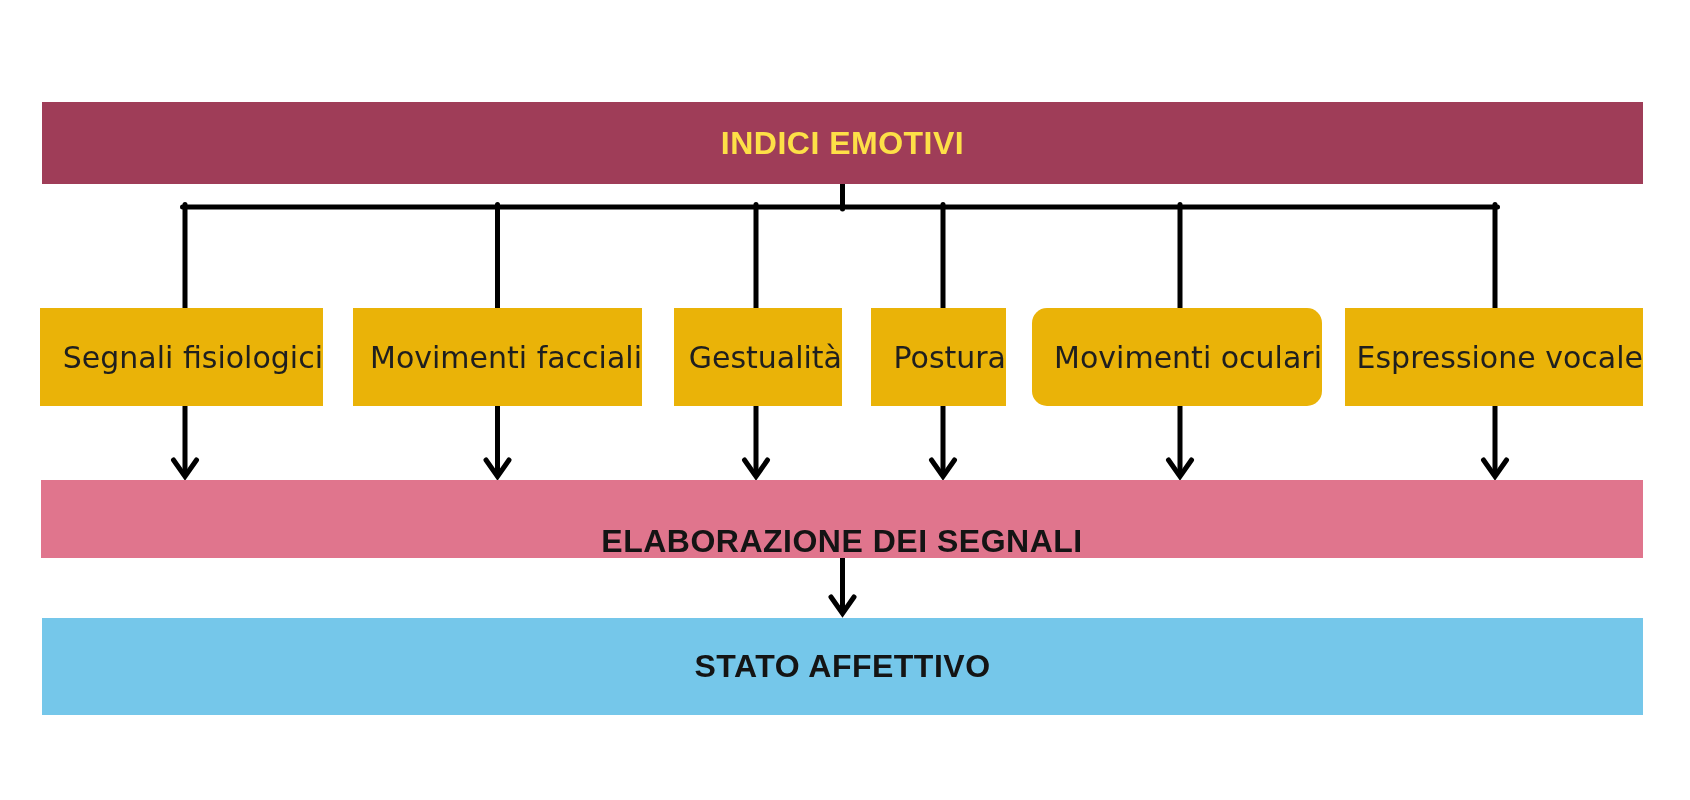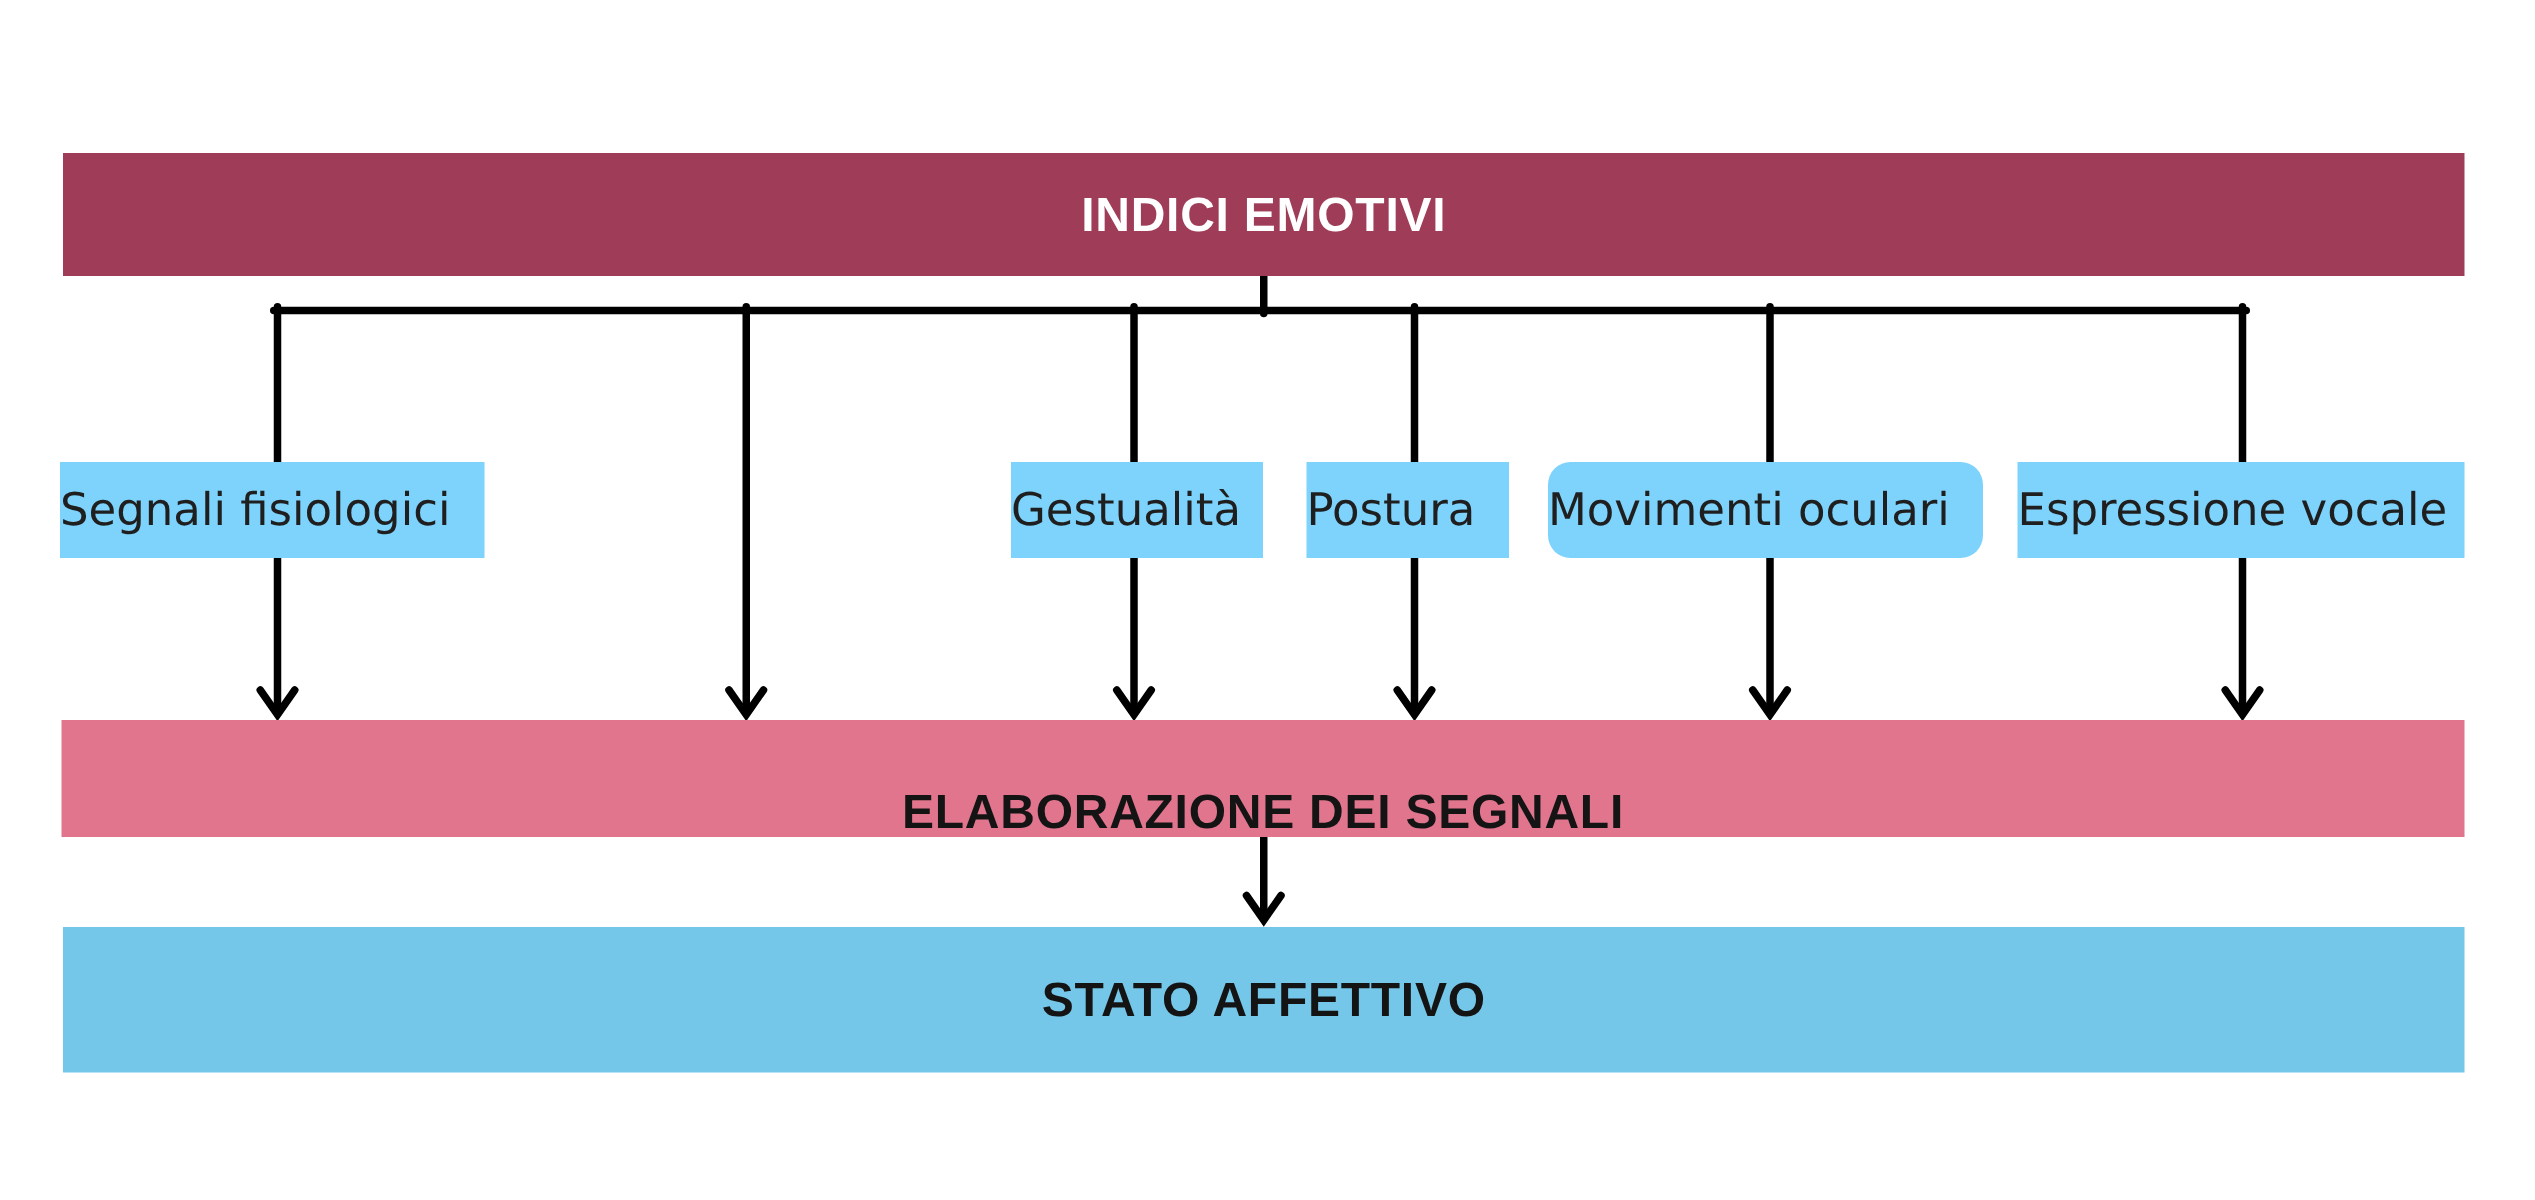--- a/index.html
+++ b/index.html
@@ -33,45 +33,45 @@
   .bar-title {
     font-weight: bold;
     font-size: 32px;
     letter-spacing: 0.5px;
   }
   .bar-top {
     left: 42px; top: 102px;
     width: 1601px; height: 82px;
     background: #9f3d58;
   }
-  .bar-top .bar-title { color: #ffffff; }
+  .bar-top .bar-title { color: #fde047; }
 
   .bar-processing {
     left: 41px; top: 480px;
     width: 1602px; height: 78px;
     background: #e0758d;
   }
   .bar-processing .bar-title { color: #141414; margin-top: 44px; }
 
   .bar-output {
     left: 42px; top: 618px;
     width: 1601px; height: 97px;
     background: #75c7ea;
   }
   .bar-output .bar-title { color: #141414; }
 
   
   .cue-box {
     position: absolute;
     top: 308px;
-    height: 64px;
-    background: #7dd3fc;
+    height: 98px;
+    background: #eab308;
     display: flex;
     align-items: center;
-    justify-content: flex-start;
+    justify-content: flex-end;
     text-align: center;
   }
   .cue-label {
     font-family: "DejaVu Sans", sans-serif;
     font-size: 30px;
     color: #1f1f1f;
     white-space: nowrap;
   }
   .cue-1 { left: 40px;   width: 283px; }
   .cue-2 { left: 353px;  width: 289px; }
@@ -121,20 +121,23 @@
     <path d="M831 597 L842.5 613.5 L854 597"></path>
   </svg>
 
   <div class="bar bar-top">
     <span class="bar-title">INDICI EMOTIVI</span>
   </div>
 
   <div class="cue-box cue-1">
     <span class="cue-label">Segnali fisiologici</span>
   </div>
+  <div class="cue-box cue-2">
+    <span class="cue-label">Movimenti facciali</span>
+  </div>
   <div class="cue-box cue-3">
     <span class="cue-label">Gestualità</span>
   </div>
   <div class="cue-box cue-4">
     <span class="cue-label">Postura</span>
   </div>
   <div class="cue-box cue-5">
     <span class="cue-label">Movimenti oculari</span>
   </div>
   <div class="cue-box cue-6">

